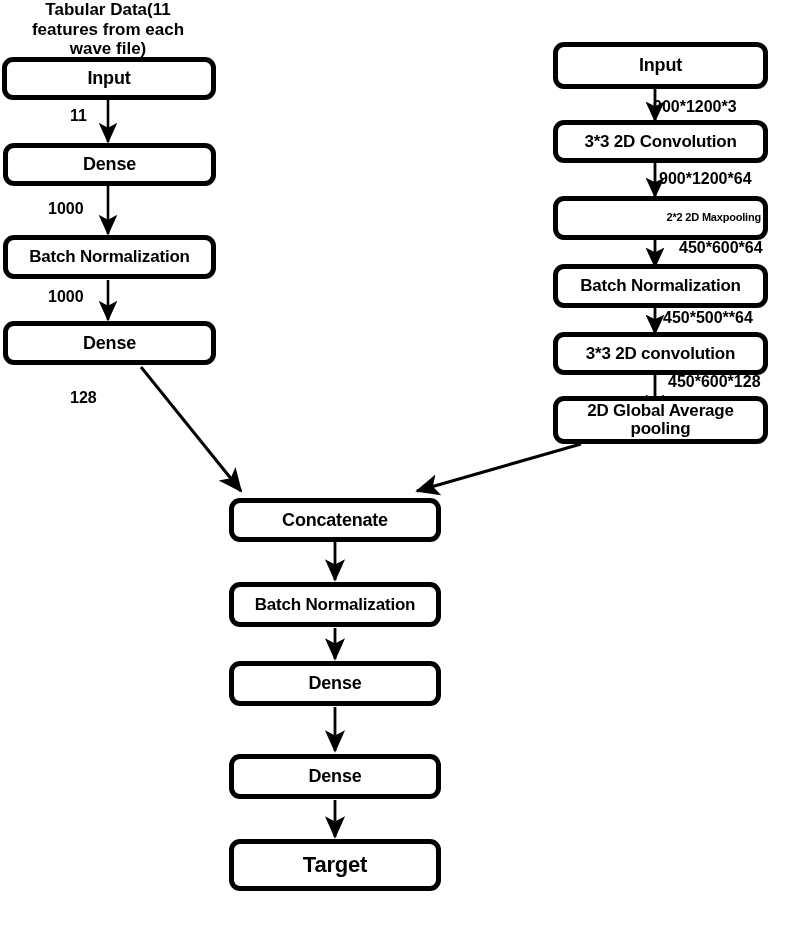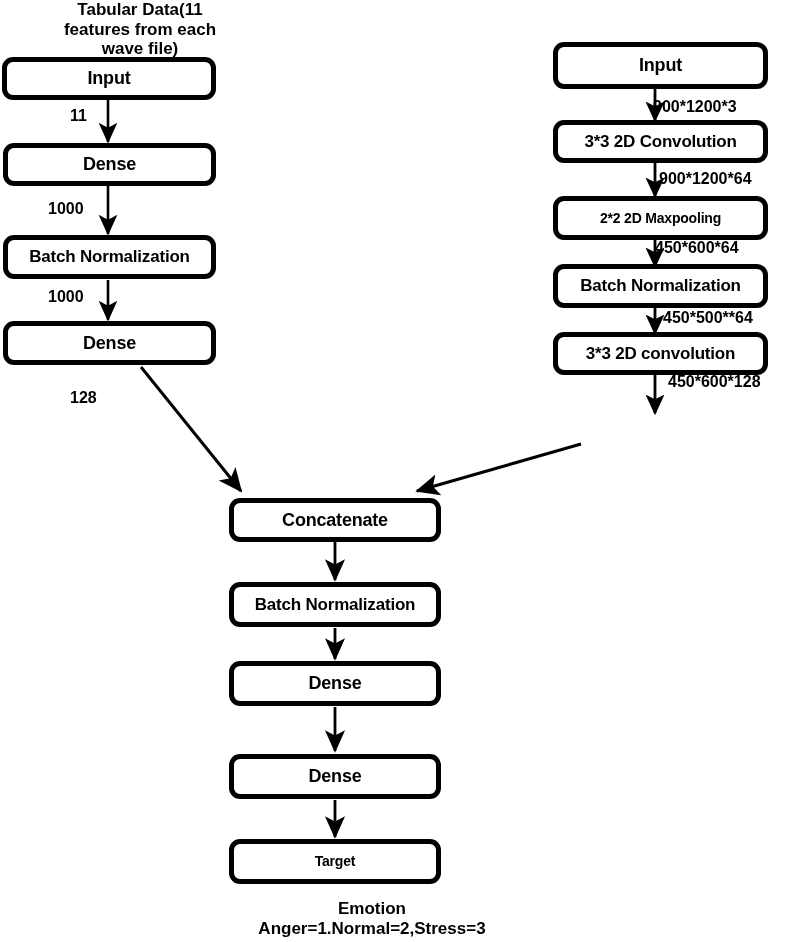--- a/index.html
+++ b/index.html
@@ -42,21 +42,20 @@
   }
   
   .caption {
     position: absolute;
     color: #000000;
     font-weight: bold;
     text-align: center;
     line-height: 1.15;
     white-space: pre-line;
     z-index: 4;
-    padding-left: 32px;
   }
   
   .edge-label {
     position: absolute;
     color: #000000;
     font-weight: bold;
     white-space: nowrap;
     z-index: 5;
     line-height: 1;
   }
@@ -147,55 +146,57 @@
   </div>
 
   <div class="edge-label" style="left:653px; top:99px; font-size:16px;">900*1200*3</div>
 
   <div class="node" style="left:553px; top:120px; width:215px; height:43px; font-size:17px;">
     <span class="node-label">3*3 2D Convolution</span>
   </div>
 
   <div class="edge-label" style="left:659px; top:171px; font-size:16px;">900*1200*64</div>
 
-  <div class="node" style="left:553px; top:196px; width:215px; height:44px; font-size:14px;">
+  <div class="node" style="left:553px; top:196px; width:215px; height:44px; font-size:11px;justify-content:flex-end;">
     <span class="node-label">2*2 2D Maxpooling</span>
   </div>
 
-  <div class="edge-label" style="left:655px; top:240px; font-size:16px;">450*600*64</div>
+  <div class="edge-label" style="left:655px; top:240px; font-size:16px;padding-left:24px;">450*600*64</div>
 
   <div class="node" style="left:553px; top:264px; width:215px; height:44px; font-size:17px;">
     <span class="node-label">Batch Normalization</span>
   </div>
 
   <div class="edge-label" style="left:663px; top:310px; font-size:16px;">450*500**64</div>
 
   <div class="node" style="left:553px; top:332px; width:215px; height:43px; font-size:17px;">
     <span class="node-label">3*3 2D convolution</span>
   </div>
 
   <div class="edge-label" style="left:668px; top:374px; font-size:16px;">450*600*128</div>
 
+  <div class="node" style="left:553px; top:396px; width:215px; height:48px; font-size:17px;">
+    <span class="node-label">2D Global Average
+pooling</span>
+  </div>
 
   <div class="node" style="left:229px; top:498px; width:212px; height:44px; font-size:18px;justify-content:center;">
     <span class="node-label">Concatenate</span>
   </div>
 
   <div class="node" style="left:229px; top:582px; width:212px; height:45px; font-size:17px;">
     <span class="node-label">Batch Normalization</span>
   </div>
 
   <div class="node" style="left:229px; top:661px; width:212px; height:45px; font-size:18px;">
     <span class="node-label">Dense</span>
   </div>
 
   <div class="node" style="left:229px; top:754px; width:212px; height:45px; font-size:18px;">
     <span class="node-label">Dense</span>
   </div>
 
-  <div class="node" style="left:229px; top:839px; width:212px; height:45px; font-size:14px;justify-content:center;">
+  <div class="node" style="left:229px; top:839px; width:212px; height:52px; font-size:22px;justify-content:center;">
     <span class="node-label">Target</span>
   </div>
 
-  <div class="caption" style="left:150px; top:899px; width:380px; font-size:17px;">Emotion
-Anger=1.Normal=2,Stress=3</div>
 
 </div>
 
 </body></html>

